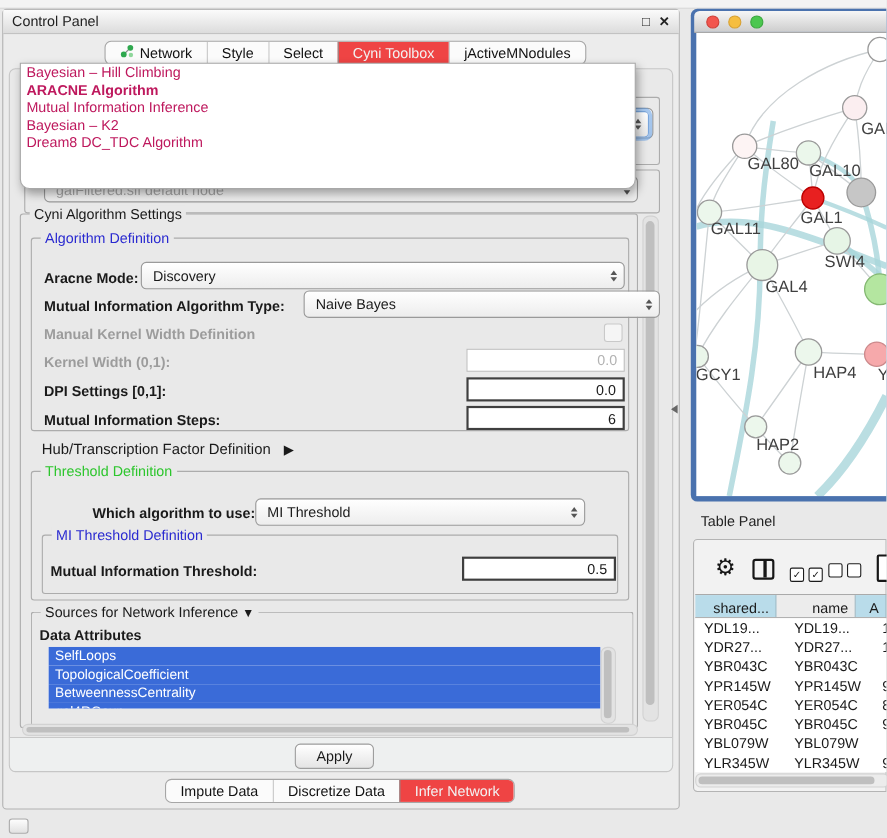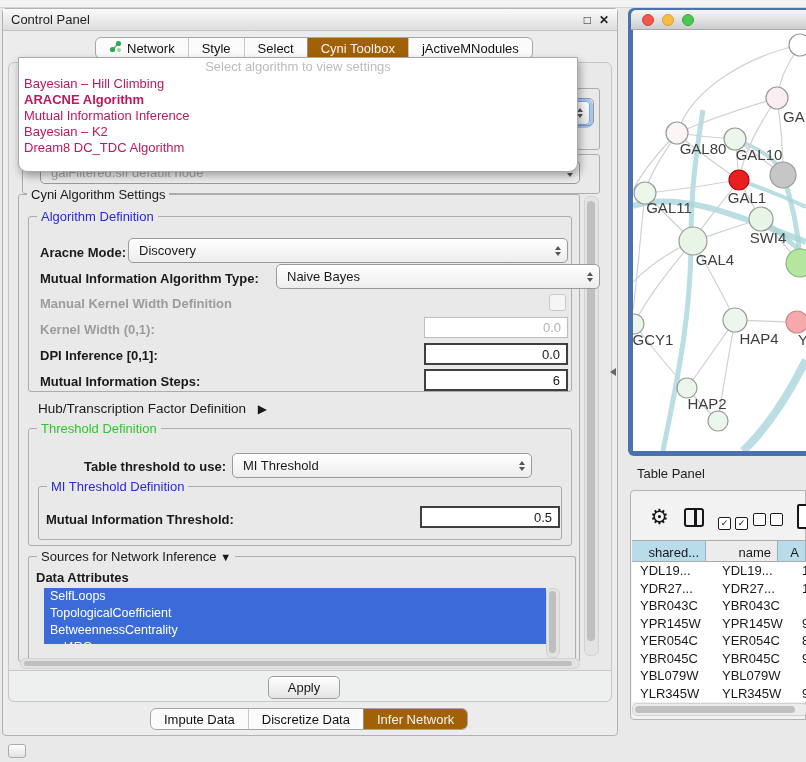--- a/index.html
+++ b/index.html
@@ -15,21 +15,21 @@
      background:linear-gradient(#fbfbfb,#dcdcdc);border-bottom:1px solid #c2c2c2;
      display:flex;align-items:center;padding:0 8px;box-sizing:border-box}
   #cp-titlebar .ttl{font-size:13px;color:#222}
   .winbtns{margin-left:auto;display:flex;gap:8px;font-size:12px;color:#222;font-weight:bold}
   
   .tstrip{display:flex;align-items:stretch;border:1px solid #a6a6a6;border-radius:6px;
      background:#fbfbfb;overflow:hidden;height:22px}
   .tstrip .tab{display:flex;align-items:center;gap:5px;padding:0 13px;font-size:13px;
      border-left:1px solid #c8c8c8;color:#111;white-space:nowrap}
   .tstrip .tab:first-child{border-left:none}
-  .tstrip .tab.sel{background:#a16207;color:#f2f2f2;border-left-color:#8f8f8f}
+  .tstrip .tab.sel{background:#ef4444;color:#f2f2f2;border-left-color:#8f8f8f}
   #top-tabs{left:95px;top:37px}
   #bottom-tabs{left:150px;top:708px}
   
   #content-panel{left:8px;top:62px;width:604px;height:640px;background:#e9e9e9;
      border:1px solid #c6c6c6;border-radius:6px}
   
   .group{position:absolute;border:1px solid #acacac;border-radius:3px;box-sizing:border-box}
   .gtitle{position:absolute;top:-8px;left:8px;background:#e9e9e9;padding:0 4px;
      font-size:13px;line-height:15px;white-space:nowrap}
   .t-blue{color:#2a2ad0}
@@ -152,21 +152,20 @@
 <div class="group" style="left:22px;top:154px;width:578px;height:40px"></div>
 <div class="combo" style="left:40px;top:160px;width:540px;height:24px;color:#a8a8a8">
   <span>galFiltered.sif default node</span>
   <span class="spin">
       <i class="up"></i>
       <i class="dn"></i>
     </span>
 </div>
 
 <div id="algo-dropdown" class="abs">
-  <div id="algo-placeholder">Select algorithm to view settings</div>
   <div id="algo-items">
       <div class="dd-item">Bayesian – Hill Climbing</div>
       <div class="dd-item bold">ARACNE Algorithm</div>
       <div class="dd-item">Mutual Information Inference</div>
       <div class="dd-item">Bayesian – K2</div>
       <div class="dd-item">Dream8 DC_TDC Algorithm</div>
     </div>
 </div>
 
 <div class="group" style="left:18px;top:194px;width:562px;height:468px">
@@ -194,38 +193,38 @@
       <i class="up"></i>
       <i class="dn"></i>
     </span>
 </div>
 <span class="lbl b dis" style="left:40px;top:296px">Manual Kernel Width Definition</span>
 <span class="cbx-dis" style="left:549px;top:294px"></span>
 <span class="lbl b dis" style="left:40px;top:322px">Kernel Width (0,1):</span>
 <div class="fld off" style="left:424px;top:317px;width:144px;height:21px">
   <span>0.0</span>
 </div>
-<span class="lbl b" style="left:40px;top:348px">DPI Inference [0,1]:</span>
+<span class="lbl b" style="left:40px;top:348px">DPI Settings [0,1]:</span>
 <div class="fld on" style="left:424px;top:343px;width:144px;height:22px">
   <span>0.0</span>
 </div>
 <span class="lbl b" style="left:40px;top:374px">Mutual Information Steps:</span>
 <div class="fld on" style="left:424px;top:369px;width:144px;height:22px">
   <span>6</span>
 </div>
 
 <span class="lbl" style="left:38px;top:401px;font-size:13.5px">
   <span>Hub/Transcription Factor Definition</span>
   <span style="margin-left:8px;font-size:12px">▶</span>
 </span>
 
 <div class="group" style="left:28px;top:428px;width:544px;height:118px">
   <span class="gtitle t-green">Threshold Definition</span>
 </div>
-<span class="lbl b" style="left:84px;top:459px">Table threshold to use:</span>
+<span class="lbl b" style="left:84px;top:459px">Which algorithm to use:</span>
 <div class="combo" style="left:232px;top:453px;width:300px;height:25px">
   <span>MI Threshold</span>
   <span class="spin">
       <i class="up"></i>
       <i class="dn"></i>
     </span>
 </div>
 <div class="group" style="left:38px;top:486px;width:524px;height:54px">
   <span class="gtitle t-blue">MI Threshold Definition</span>
 </div>

